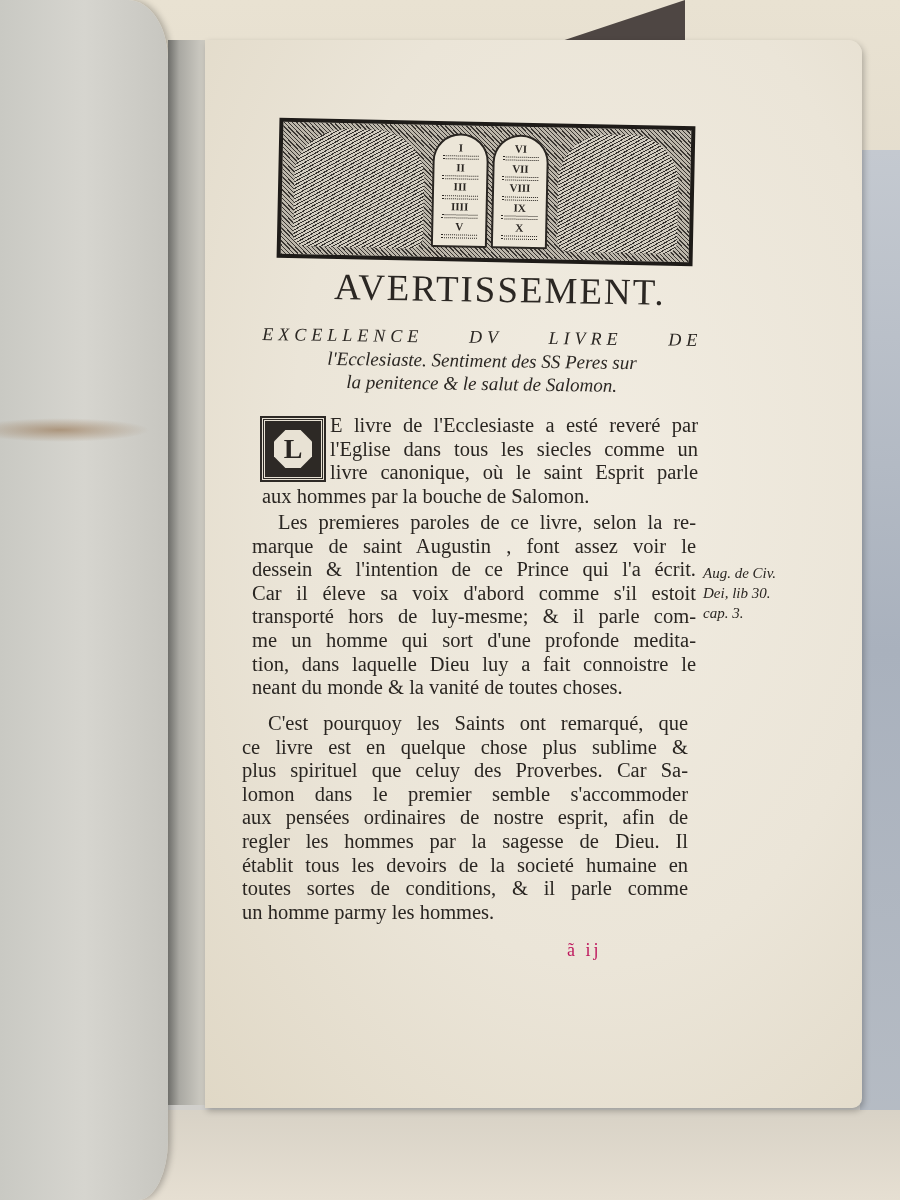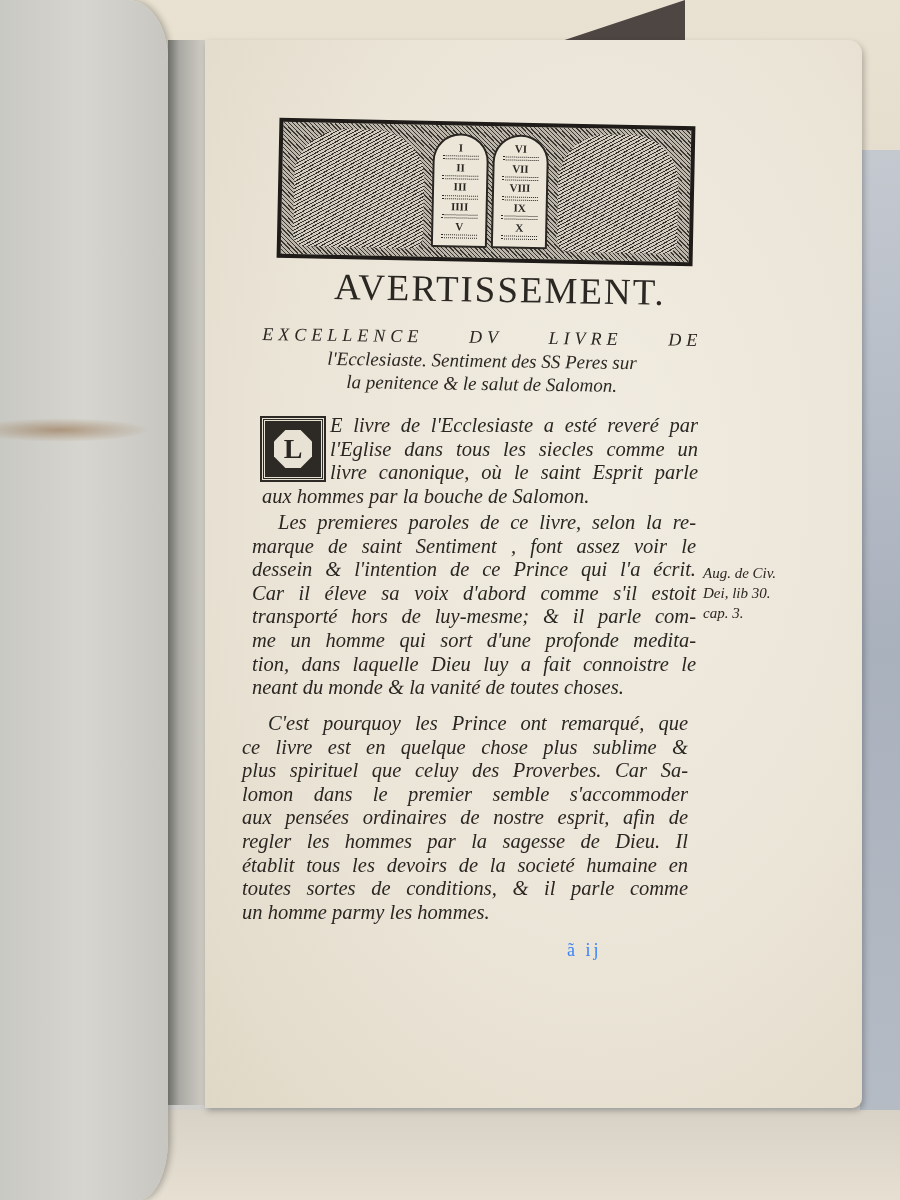--- a/index.html
+++ b/index.html
@@ -89,35 +89,35 @@
       outline: 2px solid #2d2925;
       display: flex; align-items: center; justify-content: center;
     }
     .dropcap .inner {
       width: 38px; height: 38px; background: #e8e2d4;
       clip-path: polygon(30% 0,70% 0,100% 30%,100% 70%,70% 100%,30% 100%,0 70%,0 30%);
       display: flex; align-items: center; justify-content: center;
       font-size: 28px; font-weight: bold; color: #2a2622;
     }
 
-    .body-text { position: absolute; font-size: 20.5px; line-height: 23.6px; color: #2a2622; font-style: italic; }
+    .body-text { position: absolute; font-size: 20.5px; line-height: 23.6px; color: #2a2622; }
     .body-text .ln { display: block; white-space: nowrap; text-align: justify; text-align-last: justify; }
     .para1-a { left: 330px; top: 414px; width: 368px; }
     .para1-b { left: 262px; top: 485px; width: 436px; }
     .para2 { left: 252px; top: 511px; width: 444px; }
     .para3 { left: 242px; top: 712px; width: 446px; }
     .ln.last { text-align: center; text-align-last: left; }
     .indent { padding-left: 18px; box-sizing: border-box; margin-left: 8px; }
 
     .margin-note {
       position: absolute; left: 703px; top: 563px; width: 100px;
       font-style: italic; font-size: 15px; line-height: 20px; color: #2a2622;
     }
     .signature {
-      position: absolute; left: 567px; top: 940px; font-size: 18px; color: #3b82f6; letter-spacing: 3px;
+      position: absolute; left: 567px; top: 940px; font-size: 18px; color: #be185d; letter-spacing: 3px;
     }
   </style>
 </head>
 <body>
 
 <div class="bg-dark-wedge"></div>
 <div class="bg-right"></div>
 <div class="bg-table"></div>
 
 <div class="left-page">
@@ -175,31 +175,31 @@
     <span class="ln">E livre de l'Ecclesiaste a esté reveré par</span>
     <span class="ln">l'Eglise dans tous les siecles comme un</span>
     <span class="ln">livre canonique, où le saint Esprit parle</span>
   </div>
   <div class="body-text para1-b">
     <span class="ln last">aux hommes par la bouche de Salomon.</span>
   </div>
 
   <div class="body-text para2">
     <span class="ln indent">Les premieres paroles de ce livre, selon la re-</span>
-    <span class="ln">marque de saint Sentiment , font assez voir le</span>
+    <span class="ln">marque de saint Augustin , font assez voir le</span>
     <span class="ln">dessein &amp; l'intention de ce Prince qui l'a écrit.</span>
     <span class="ln">Car il éleve sa voix d'abord comme s'il estoit</span>
     <span class="ln">transporté hors de luy-mesme; &amp; il parle com-</span>
     <span class="ln">me un homme qui sort d'une profonde medita-</span>
     <span class="ln">tion, dans laquelle Dieu luy a fait connoistre le</span>
     <span class="ln last">neant du monde &amp; la vanité de toutes choses.</span>
   </div>
 
   <div class="body-text para3">
-    <span class="ln indent">C'est pourquoy les Prince ont remarqué, que</span>
+    <span class="ln indent">C'est pourquoy les Saints ont remarqué, que</span>
     <span class="ln">ce livre est en quelque chose plus sublime &amp;</span>
     <span class="ln">plus spirituel que celuy des Proverbes. Car Sa-</span>
     <span class="ln">lomon dans le premier semble s'accommoder</span>
     <span class="ln">aux pensées ordinaires de nostre esprit, afin de</span>
     <span class="ln">regler les hommes par la sagesse de Dieu. Il</span>
     <span class="ln">établit tous les devoirs de la societé humaine en</span>
     <span class="ln">toutes sortes de conditions, &amp; il parle comme</span>
     <span class="ln last">un homme parmy les hommes.</span>
   </div>
 

